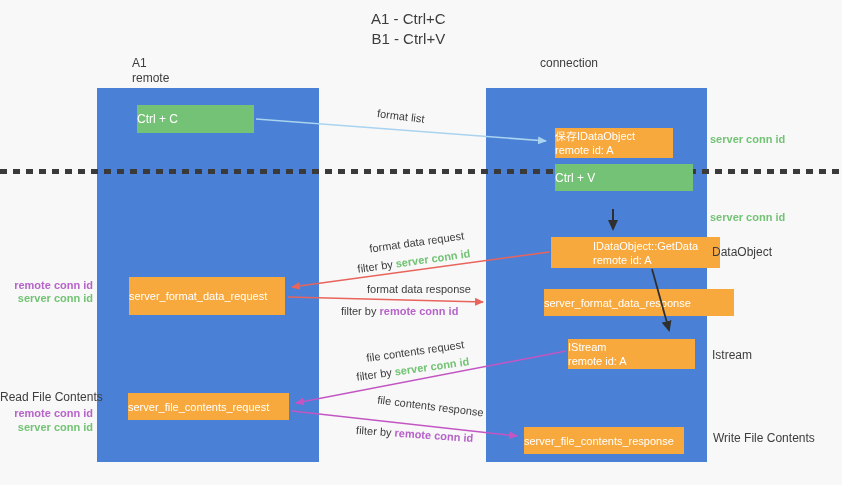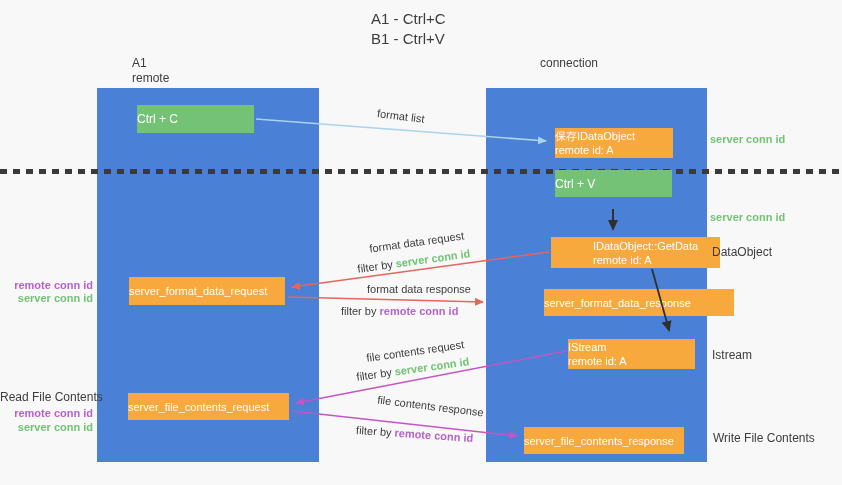--- a/index.html
+++ b/index.html
@@ -4,21 +4,21 @@
 <style>
   :root{
     --bg:#f8f8f8; --blue:#4a80d5; --green:#74c276; --orange:#f8a93e;
     --green-text:#72c374; --purple-text:#b763c9; --red:#e8645c;
     --magenta:#c356c3; --arrow-blue:#a9d3ef; --dark:#3d3d3d; --black-arrow:#2f2f2f;
   }
   html,body{margin:0;padding:0;}
   body{font-family:"Liberation Sans","DejaVu Sans",sans-serif;background:#fff;}
   .canvas{position:relative;width:842px;height:485px;background:var(--bg);overflow:hidden;}
   .abs{position:absolute;}
-  .title{left:371px;top:9px;font-size:15px;line-height:20px;color:var(--dark);}
+  .title{left:371px;top:9px;font-size:15px;line-height:20px;color:var(--dark);text-align:center;}
   .lane-header{top:56px;width:120px;text-align:left;font-size:12px;line-height:15px;color:var(--dark);}
   .lane{top:88px;height:374px;background:var(--blue);}
   .dotted{left:0;top:169px;width:842px;height:5px;
     background:repeating-linear-gradient(90deg,#3a3a3a 0 7px,transparent 7px 13px);}
   .node{color:#fff;display:flex;flex-direction:column;align-items:flex-start;justify-content:center;
     text-align:center;font-size:11px;line-height:14px;}
   .green-box{background:var(--green);}
   .orange-box{background:var(--orange);}
   .alabel{font-size:11px;color:var(--dark);white-space:nowrap;}
   .rot-n8{transform:rotate(-8deg);}
@@ -55,30 +55,30 @@
 
   <div class="abs node green-box" style="left:137px;top:105px;width:117px;height:28px;font-size:12px;">
     <div>Ctrl + C</div>
   </div>
 
   <div class="abs node orange-box" style="left:555px;top:128px;width:118px;height:30px;">
     <div>保存IDataObject</div>
     <div>remote id: A</div>
   </div>
 
-  <div class="abs node green-box" style="left:555px;top:170px;width:117px;height:27px;font-size:12px;">
+  <div class="abs node green-box" style="left:555px;top:164px;width:138px;height:27px;font-size:12px;">
     <div>Ctrl + V</div>
   </div>
 
   <div class="abs node orange-box" style="left:551px;top:237px;width:127px;height:31px;padding-left:42px;">
     <div>IDataObject::GetData</div>
     <div>remote id: A</div>
   </div>
 
-  <div class="abs node orange-box" style="left:129px;top:277px;width:156px;height:28px;">
+  <div class="abs node orange-box" style="left:129px;top:277px;width:156px;height:38px;">
     <div>server_format_data_request</div>
   </div>
 
   <div class="abs node orange-box" style="left:504px;top:289px;width:190px;height:27px;margin-left:40px;">
     <div>server_format_data_response</div>
   </div>
 
   <div class="abs node orange-box" style="left:568px;top:339px;width:127px;height:30px;">
     <div>IStream</div>
     <div>remote id: A</div>

